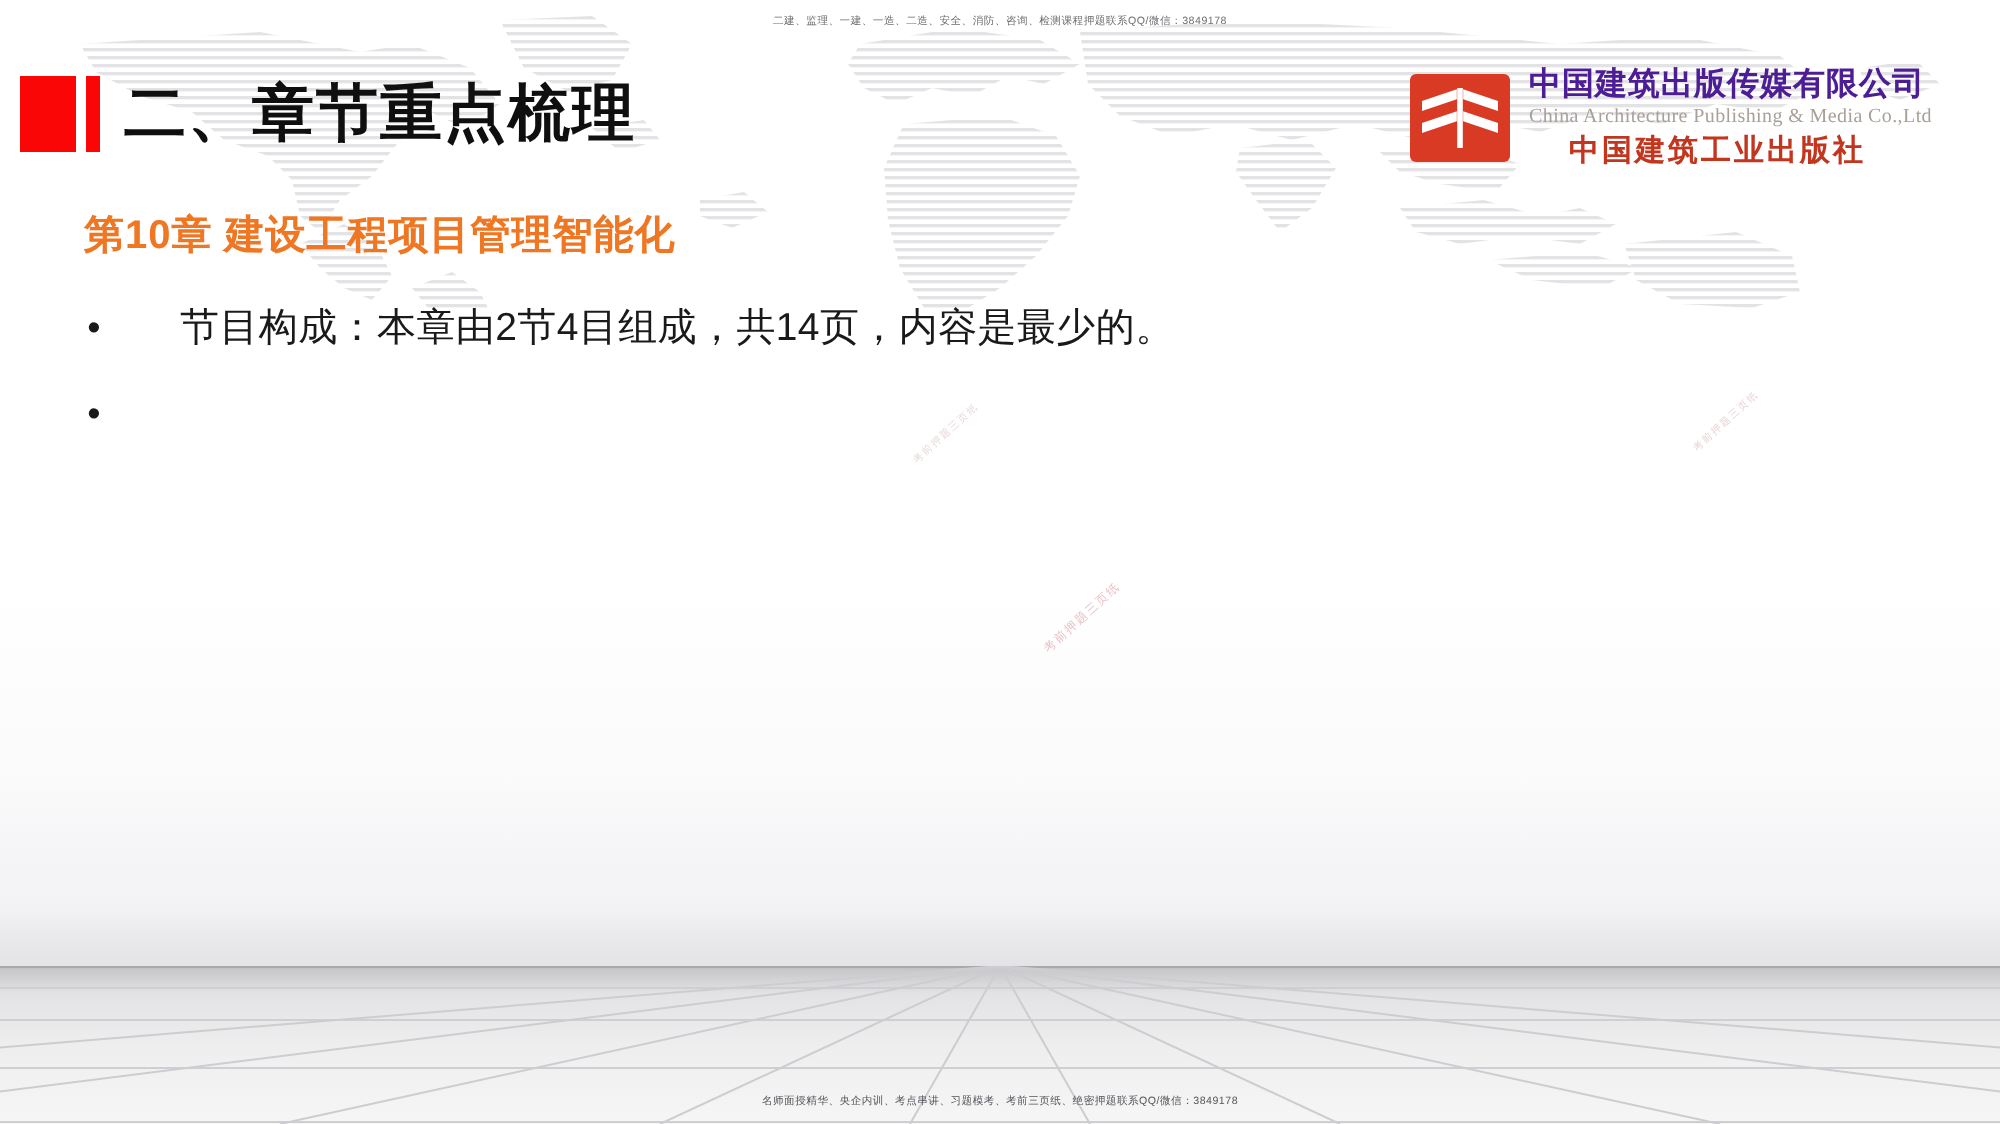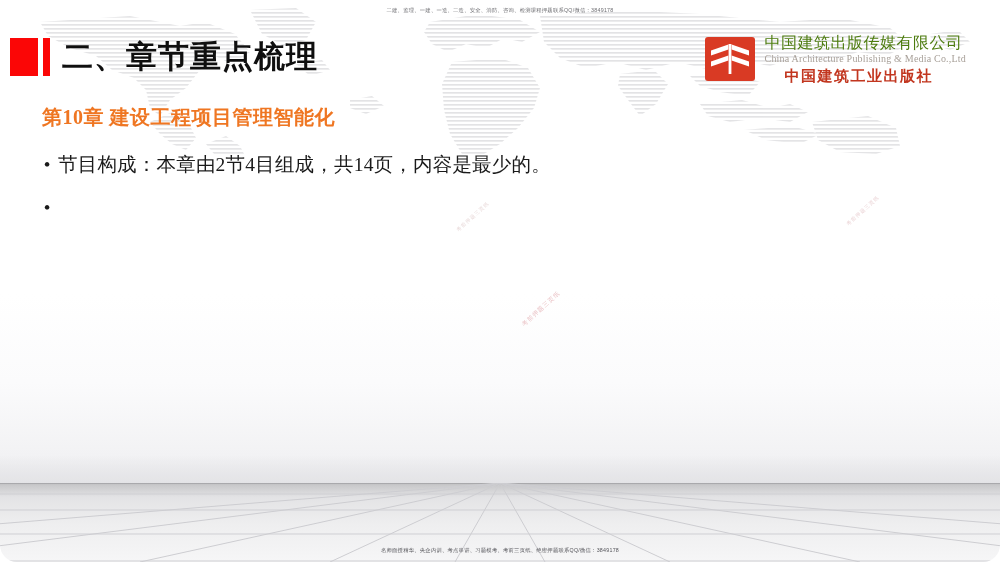--- a/index.html
+++ b/index.html
@@ -7,21 +7,20 @@
     width:1000px;height:562px;overflow:hidden;
     font-family:"Liberation Sans","DejaVu Sans",sans-serif;
     background:#ffffff;
     position:relative;
   }
   #slide{
     position:absolute;inset:0;
     width:1000px;height:562px;
     background:#ffffff;
     overflow:hidden;
-    border-radius:17px;
   }
 
   
   .bg-sky{
     position:absolute;left:0;top:0;width:1000px;height:490px;
     background:linear-gradient(to bottom,#ffffff 0%,#ffffff 60%,#fbfbfc 78%,#f2f2f4 93%,#e8e8ea 100%);
   }
   
   .bg-map{
     position:absolute;left:0;top:4px;width:1000px;height:150px;
@@ -52,43 +51,43 @@
   .slide-title{
     position:absolute;left:62px;top:36px;
     font-size:31px;font-weight:bold;letter-spacing:1px;color:#0f0f0f;
     line-height:42px;white-space:nowrap;
   }
 
   
   .logo{position:absolute;right:34px;top:33px;height:52px;display:flex;align-items:center;gap:10px;}
   .logo-mark{width:50px;height:44px;flex:none;}
   .logo-text{display:flex;flex-direction:column;justify-content:center;line-height:1;}
-  .logo-cn{font-size:16px;font-weight:normal;color:#4d7c0f;letter-spacing:.5px;white-space:nowrap;}
+  .logo-cn{font-size:16px;font-weight:bold;color:#4c1d95;letter-spacing:.5px;white-space:nowrap;}
   .logo-en{font-size:10px;color:#a8a099;letter-spacing:.2px;margin-top:3px;white-space:nowrap;
            font-family:"Liberation Serif","DejaVu Serif",serif;}
   .logo-cn2{font-size:15px;font-weight:bold;color:#c2361f;letter-spacing:1.5px;margin-top:4px;white-space:nowrap;margin-left:20px;}
 
   
-  .content{position:absolute;left:0;top:104px;width:980px;font-family:Liberation Serif, serif;}
+  .content{position:absolute;left:0;top:104px;width:980px;}
   .chapter-heading{
     margin:0 0 14px 42px;
     font-size:20px;font-weight:bold;color:#ef7622;letter-spacing:.5px;
     white-space:nowrap;
   }
   .bullet{
     display:flex;align-items:flex-start;
     margin:0 40px 4px 36px;
   }
   .bullet-dot{
     flex:none;width:22px;font-size:19px;line-height:39px;color:#1a1a1a;text-align:center;
   }
   .bullet-text{
     font-size:19.5px;line-height:39px;color:#1a1a1a;letter-spacing:.2px;
   }
-  .bullet-text .ln{display:block;}
+  .bullet-text .ln{display:block;margin-left:32px;}
 
   
   .edge-text{
     position:absolute;left:0;width:1000px;text-align:center;
     font-size:5.3px;color:#6e6e72;letter-spacing:.25px;white-space:nowrap;
   }
   .edge-text.top{top:7px;}
   .edge-text.bottom{top:547px;color:#55555a;}
 
   

